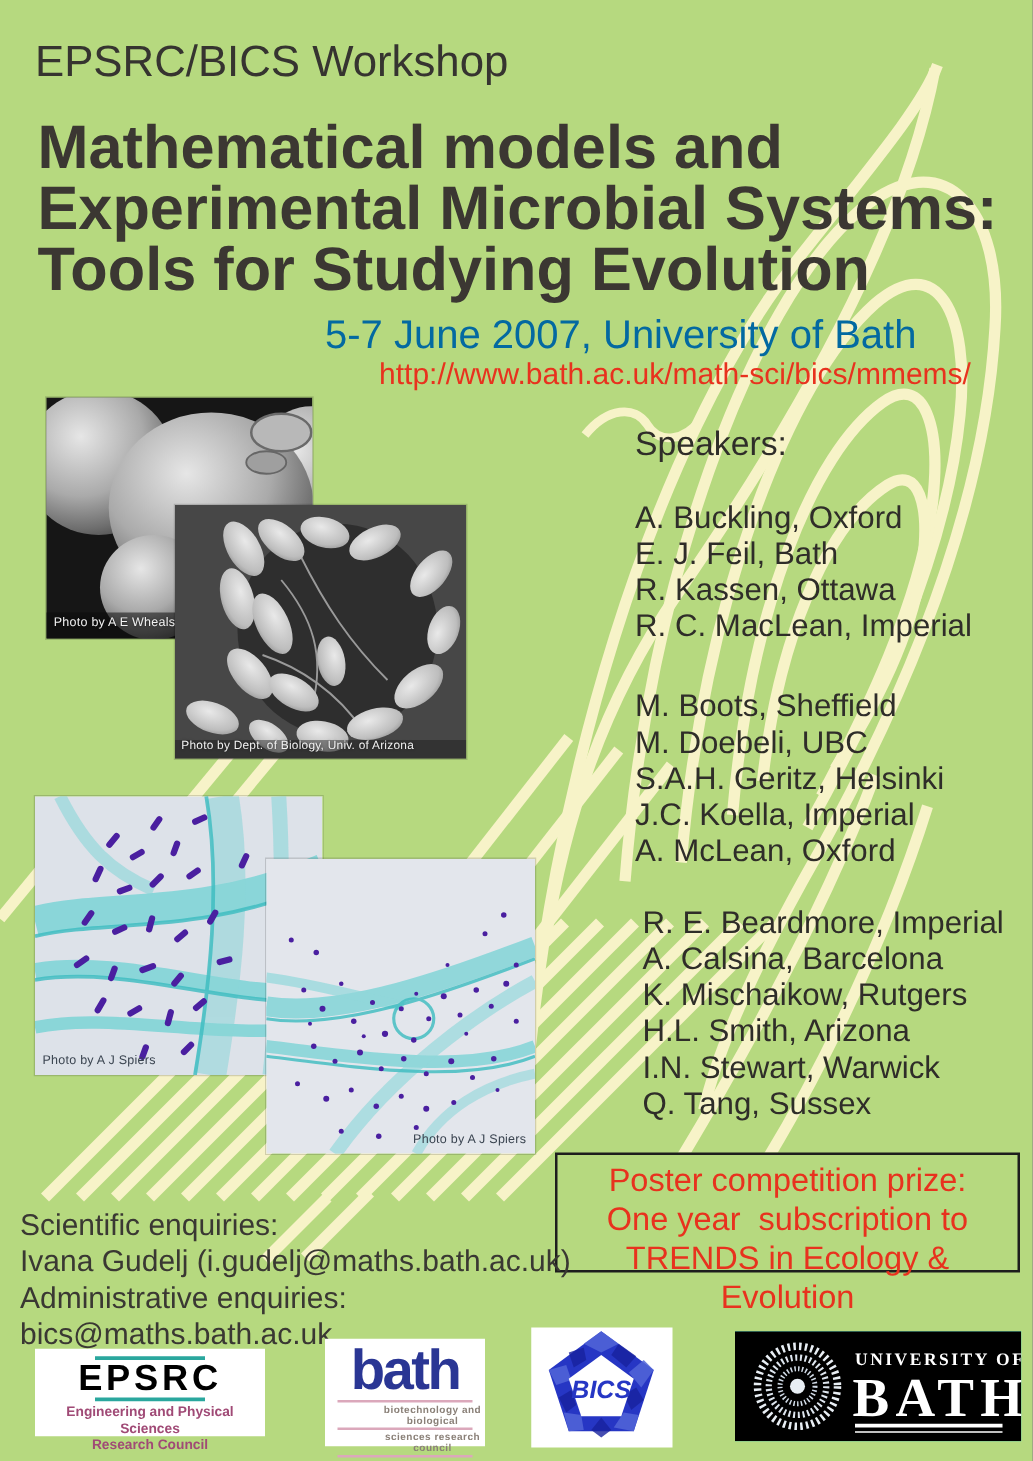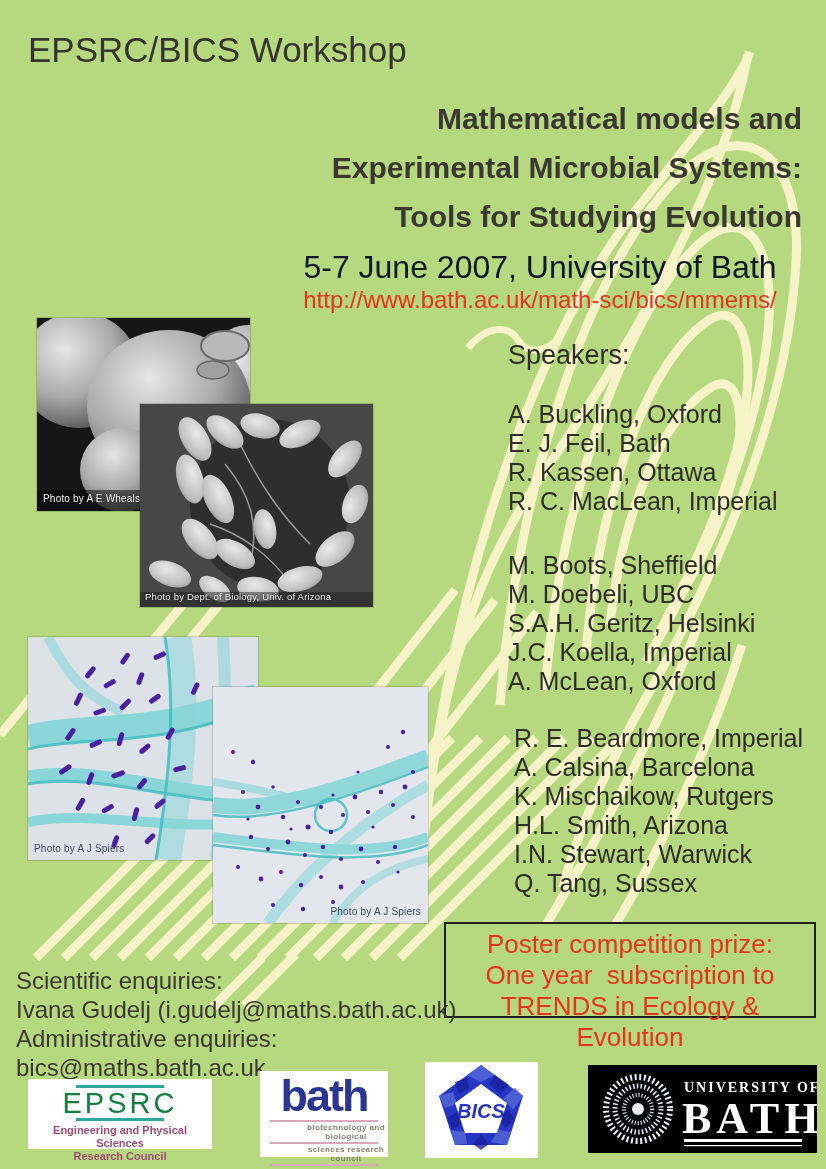--- a/index.html
+++ b/index.html
@@ -7,23 +7,23 @@
     position:relative;width:826px;height:1169px;overflow:hidden;
     background:#b6d97f;
     font-family:"Liberation Sans", sans-serif;
     color:#3a3833;
   }
   .abs{position:absolute;}
   svg{display:block;}
 
   
   .workshop-label{left:28px;top:30px;font-size:35px;color:#363430;}
-  .title-block{left:30px;top:94px;width:772px;text-align:right;
-    font-size:30px;font-weight:bold;line-height:49px;color:#3b3732;}
-  .date-line{left:260px;top:249px;width:560px;text-align:center;font-size:32px;color:#0f172a;}
+  .title-block{left:30px;top:94px;width:772px;text-align:left;
+    font-size:49px;font-weight:bold;line-height:49px;color:#3b3732;}
+  .date-line{left:260px;top:249px;width:560px;text-align:left;font-size:32px;color:#0369a1;}
   .url-line{left:260px;top:286px;width:560px;text-align:center;font-size:24px;color:#e8321e;}
 
   
   .speakers-heading{left:508px;top:340px;font-size:27px;color:#2f2d29;}
   .sp{left:508px;font-size:25px;line-height:29px;color:#2f2d29;white-space:nowrap;}
 
   
   .photo{box-shadow:0 0 0 1px rgba(0,0,0,0.15);}
   .caption{position:absolute;font-size:10px;letter-spacing:0.2px;}
   .caption.light{color:#f2f2f2;text-shadow:0 0 2px rgba(0,0,0,.6);}
@@ -34,21 +34,21 @@
     background:#b6d97f;box-sizing:border-box;text-align:center;padding-top:5px;}
   .prize-line{font-size:26px;line-height:31px;color:#e8321e;white-space:pre-wrap;}
 
   
   .contact-line{left:16px;font-size:24px;line-height:29px;color:#3a3833;white-space:nowrap;}
 
   
   .logo-box{background:#fff;}
   .epsrc-logo{left:28px;top:1079px;width:184px;height:70px;text-align:center;}
   .epsrc-rule{width:88px;height:3px;background:#2aa79e;margin:0 auto;}
-  .epsrc-word{font-size:29px;font-weight:normal;letter-spacing:3px;color:#15803d;line-height:30px;}
+  .epsrc-word{font-size:29px;font-weight:bold;letter-spacing:3px;color:#000000;line-height:30px;}
   .epsrc-sub{font-size:11px;font-weight:bold;color:#a04a76;line-height:13px;}
   .bbsrc-logo{left:260px;top:1071px;width:128px;height:86px;text-align:center;}
   .bbsrc-word{font-size:45px;font-weight:bold;letter-spacing:-2px;color:#2a3694;line-height:46px;margin-top:2px;}
   .bbsrc-rule{width:108px;height:2px;background:#dba8bb;margin:1px auto;}
   .bbsrc-sub{font-size:8px;font-weight:bold;color:#8a8078;line-height:9px;letter-spacing:0.4px;padding-left:44px;}
   .bics-logo{left:425px;top:1062px;width:113px;height:96px;}
   .bath-logo{left:588px;top:1065px;width:229px;height:88px;background:#5eead4;}
 </style>
 </head>
 <body>

